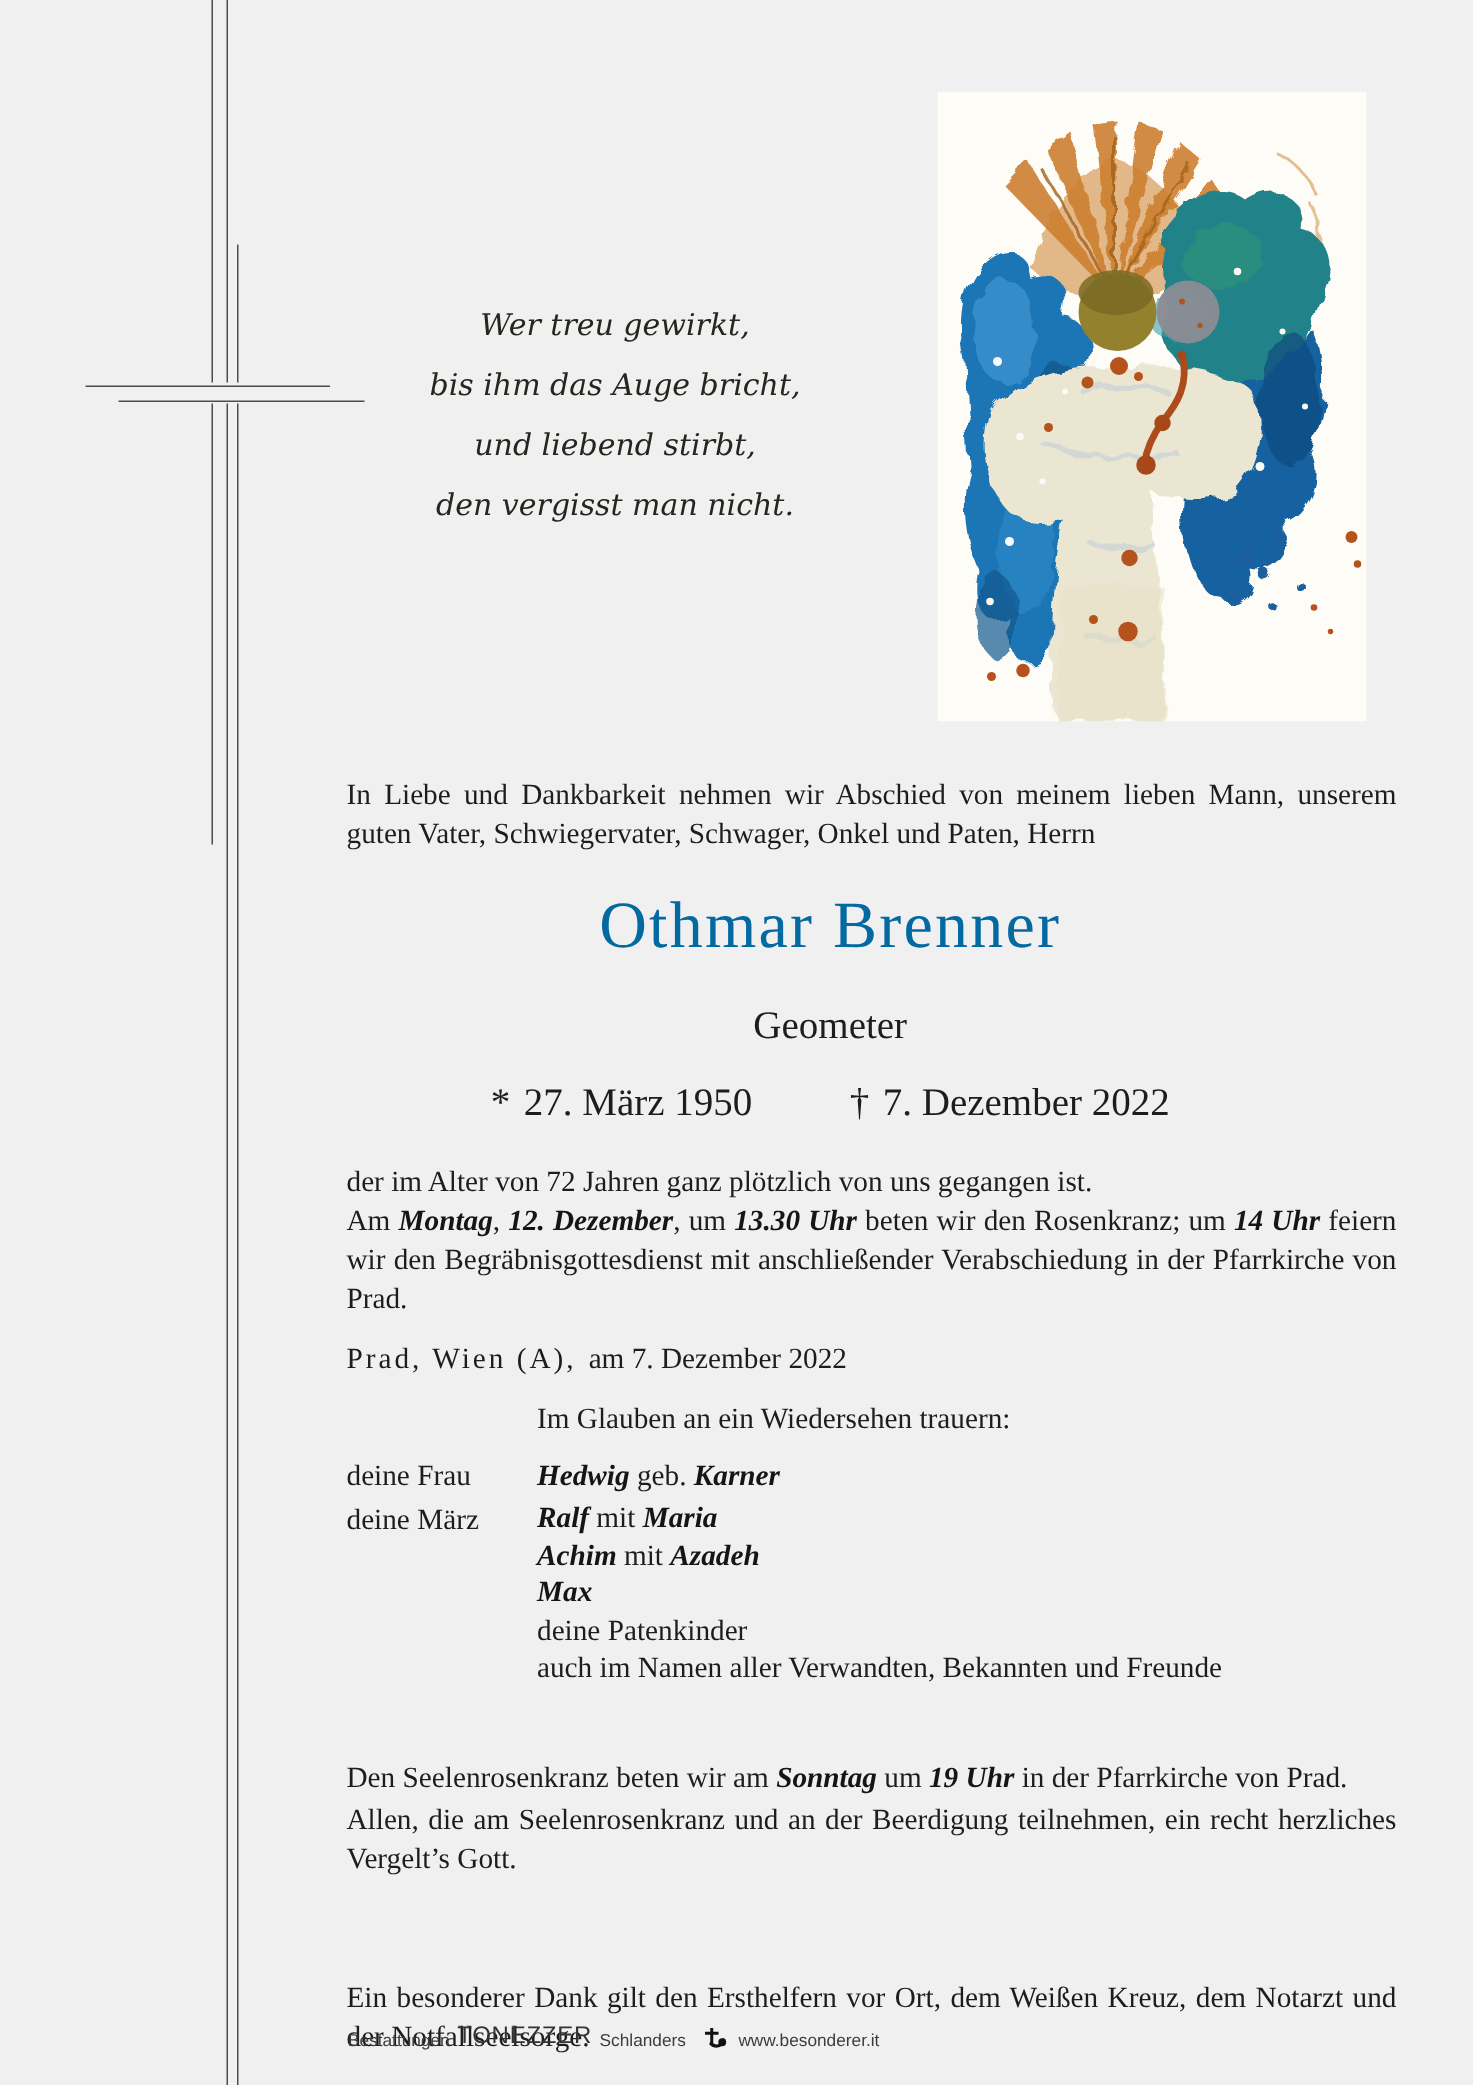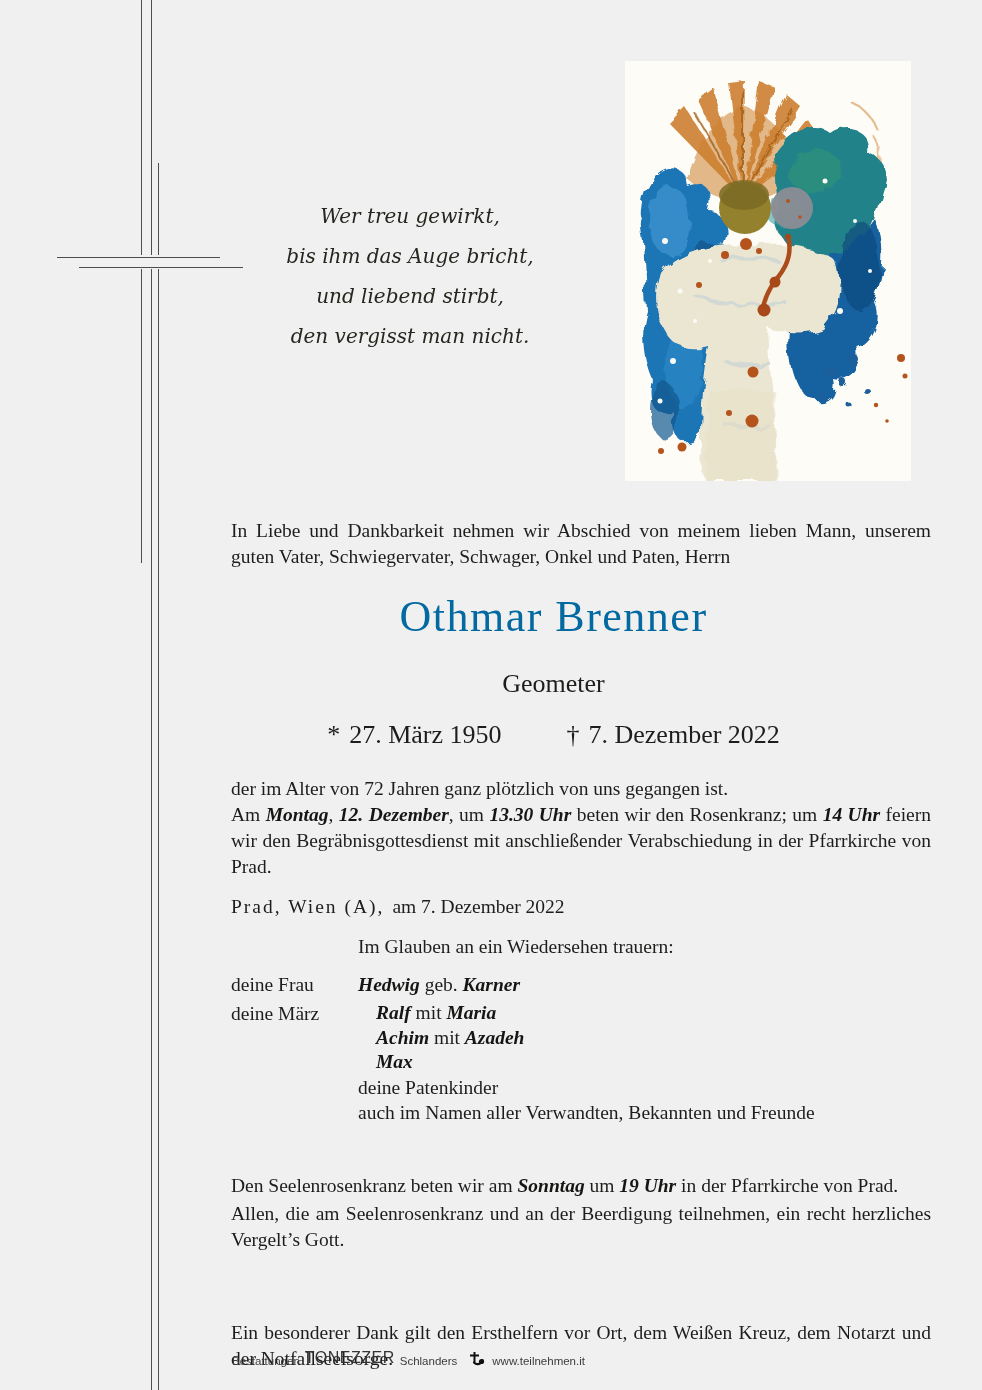--- a/index.html
+++ b/index.html
@@ -38,21 +38,21 @@
   .headline{left:231px;width:645px;text-align:center;}
   .name{top:588px;font-size:44px;line-height:58px;letter-spacing:1.5px;color:#0369a1;font-family:Liberation Serif, serif;}
   .profession{top:670px;font-size:26px;line-height:28px;}
   .dates{top:720px;font-size:26px;line-height:30px;display:flex;justify-content:center;gap:65px;white-space:nowrap;}
   .dates .sym{margin-right:9px;}
   .dateline{top:894px;font-size:19.5px;}
   .dateline .place{letter-spacing:2px;margin-right:8px;}
   .mourn-heading{top:934px;padding-left:127px;}
   .row{display:flex;}
   .row .label{width:127px;flex:0 0 127px;}
-  .sons-lines{line-height:24.6px;margin-left:18px;}
+  .sons-lines{line-height:24.6px;}
   .others{top:1076px;padding-left:127px;line-height:24.6px;}
   
   .footer{
     left:232px;top:1345px;height:22px;
     display:flex;align-items:flex-end;
     font-family:"Liberation Sans","DejaVu Sans",sans-serif;
     color:#3c3c3c;white-space:nowrap;
   }
   .footer .prefix{font-size:11.5px;}
   .footer .brand{font-size:16px;letter-spacing:.5px;color:#333;margin:0 5px;}
@@ -231,14 +231,14 @@
 <div class="abs footer">
   <span class="prefix">Bestattungen</span>
   <span class="brand">TONEZZER</span>
   <span class="location">Schlanders</span>
   <svg class="logo" width="18" height="16" viewBox="0 0 18 16">
     <path d="M7.5,1 L7.5,11" stroke="#111" stroke-width="2" fill="none"></path>
     <path d="M3,4.5 L12,4.5" stroke="#111" stroke-width="2" fill="none"></path>
     <path d="M7,11.5 A5,5 0 0 0 15.5,9" stroke="#111" stroke-width="2.2" fill="none" stroke-linecap="round"></path>
     <circle cx="14.5" cy="10.5" r="2.6" fill="#111"></circle>
   </svg>
-  <span class="url">www.teilnehmen.it</span>
+  <span class="url">www.besonderer.it</span>
 </div>
 
 </body></html>

